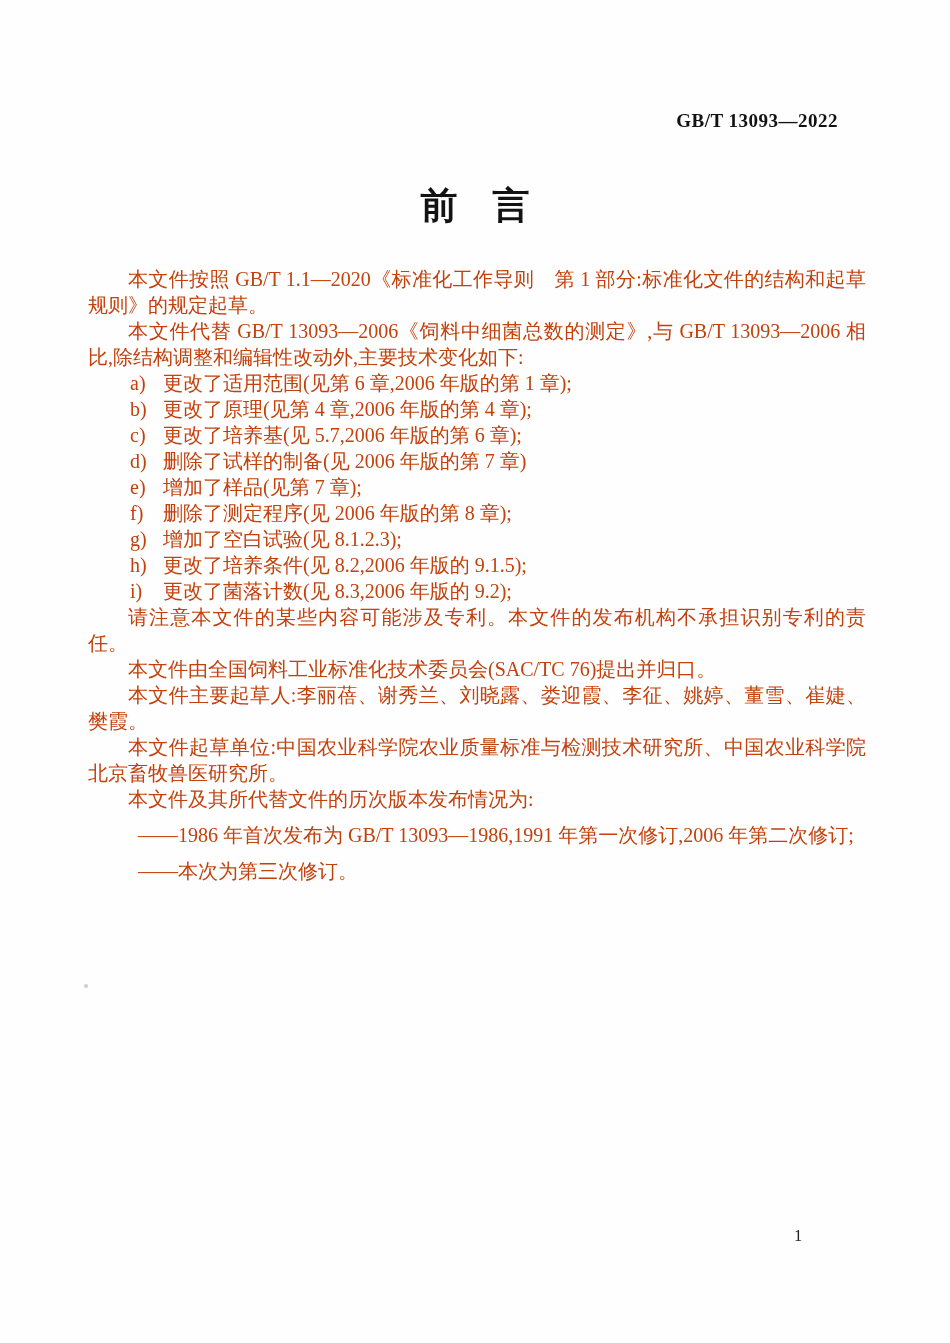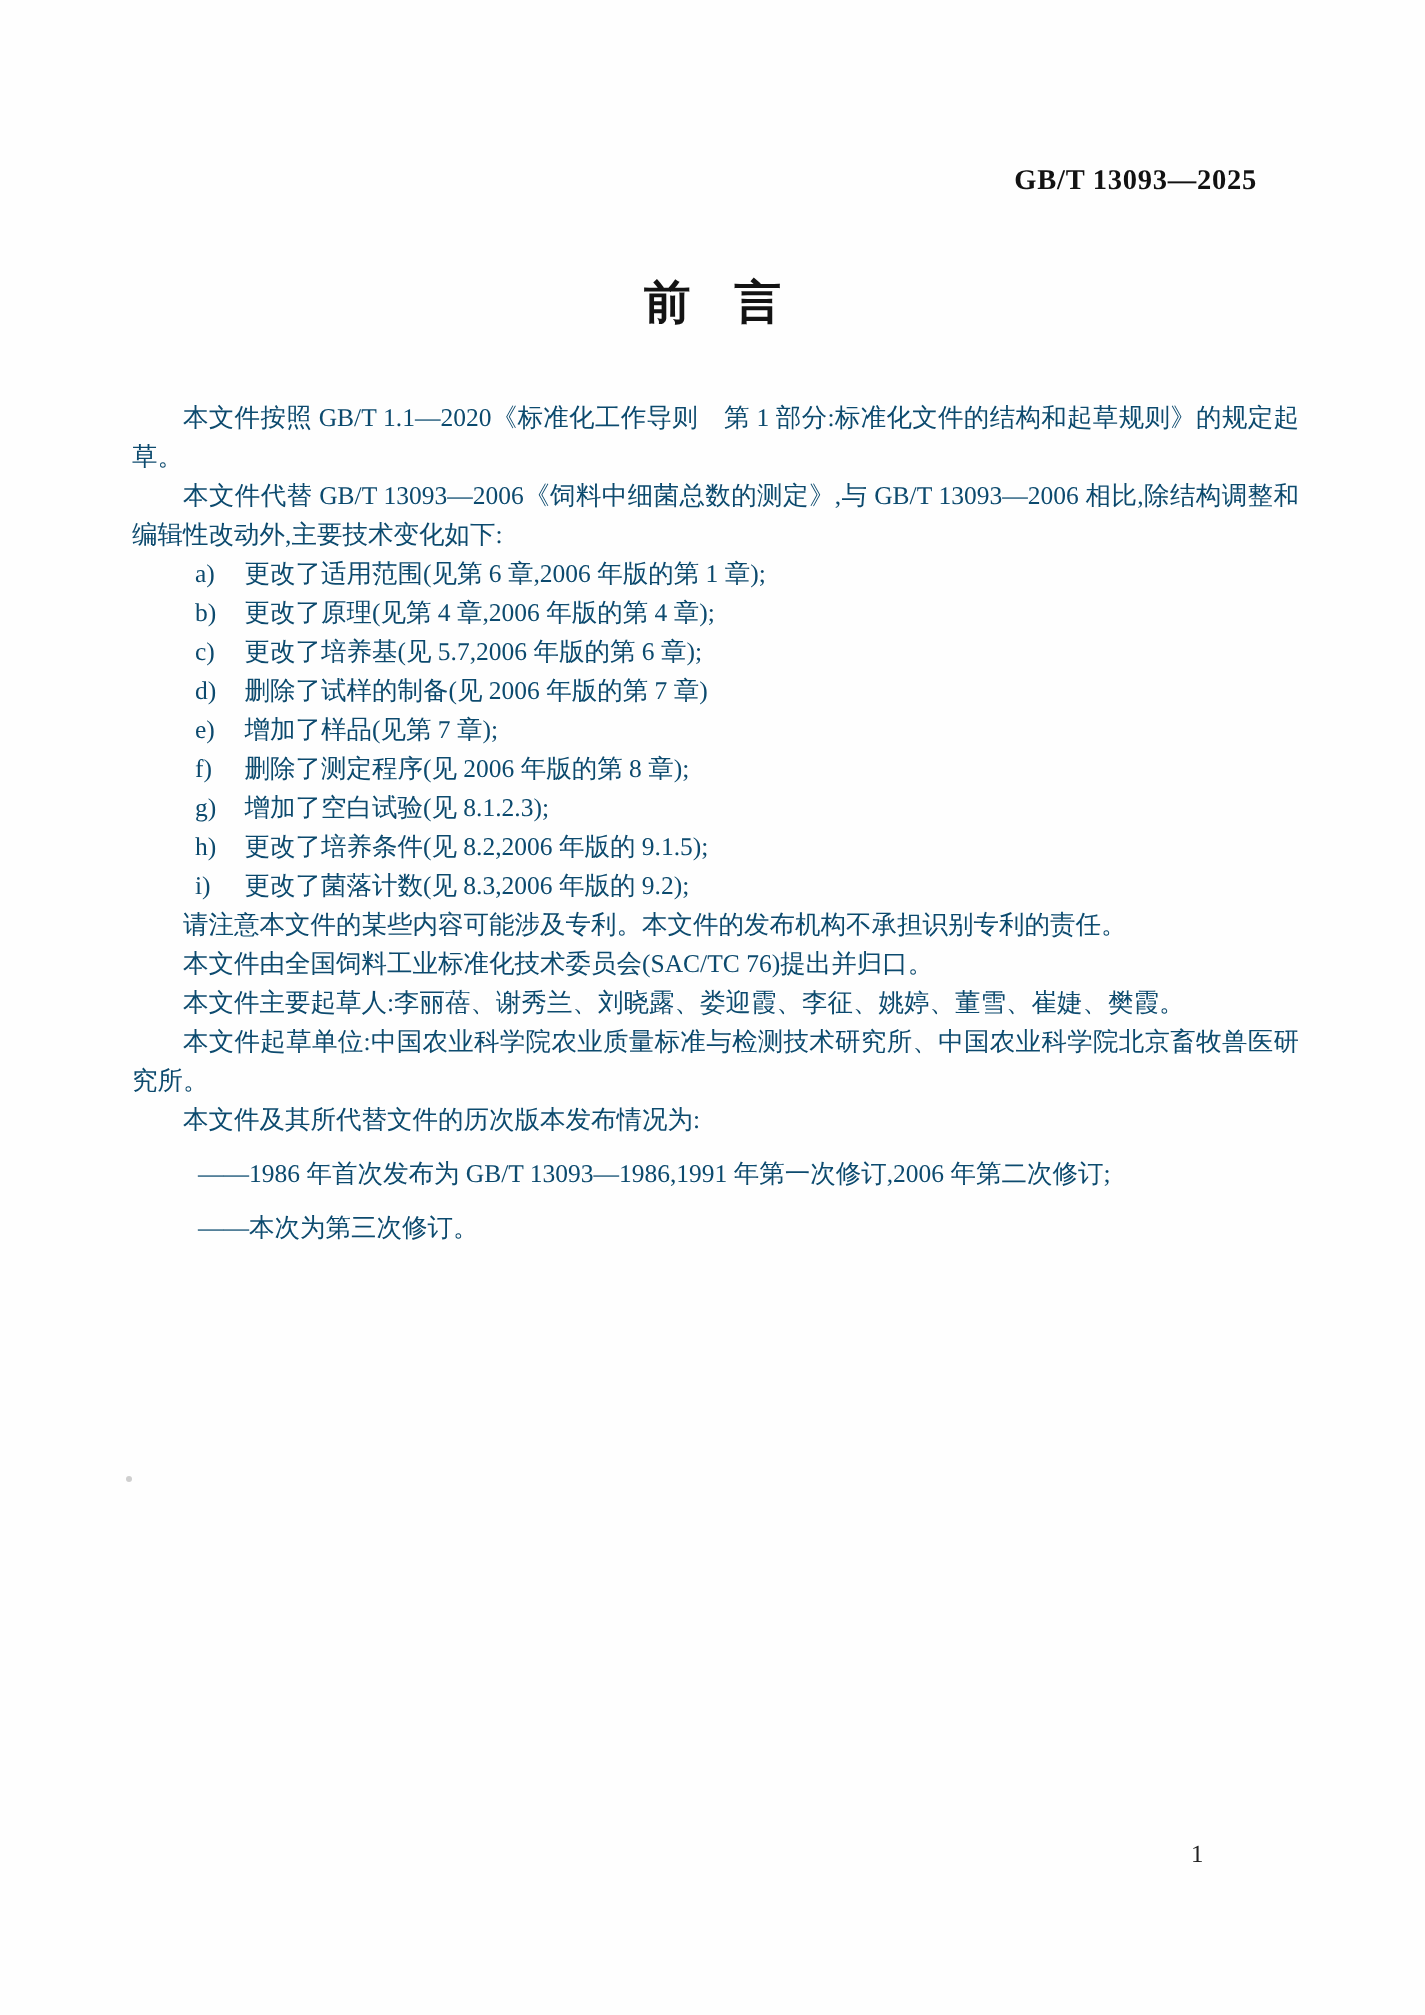--- a/index.html
+++ b/index.html
@@ -27,35 +27,35 @@
     color: #121212;
   }
   .page-title {
     position: absolute;
     top: 181px;
     left: 0;
     width: 100%;
     margin: 0;
     text-align: center;
     font-family: Liberation Sans, sans-serif;
-    font-size: 31px;
+    font-size: 37px;
     font-weight: bold;
     letter-spacing: 0.95em;
     text-indent: 0.95em;
     color: #131313;
   }
   .foreword-body {
     position: absolute;
     top: 266px;
     left: 88px;
     width: 778px;
-    font-size: 17px;
+    font-size: 20px;
     line-height: 26px;
     text-align: justify;
-    color: #0c4a6e;
+    color: #c2410c;
   }
   .para {
     margin: 0;
     text-indent: 2em;
   }
   .changes-list { margin: 0; }
   .change-item {
     padding-left: 42px;
     text-indent: 0;
   }
@@ -83,21 +83,21 @@
     height: 4px;
     border-radius: 50%;
     background: #cfcfcf;
   }
 </style>
 </head>
 <body>
 
 <div class="page">
 
-  <div class="doc-header">GB/T 13093—2025</div>
+  <div class="doc-header">GB/T 13093—2022</div>
 
   <h1 class="page-title">前言</h1>
 
   <div class="foreword-body">
 
     <p class="para">本文件按照 GB/T 1.1—2020《标准化工作导则　第 1 部分:标准化文件的结构和起草规则》的规定起草。</p>
     <p class="para">本文件代替 GB/T 13093—2006《饲料中细菌总数的测定》,与 GB/T 13093—2006 相比,除结构调整和编辑性改动外,主要技术变化如下:</p>
 
     <div class="changes-list">
       <div class="change-item">

